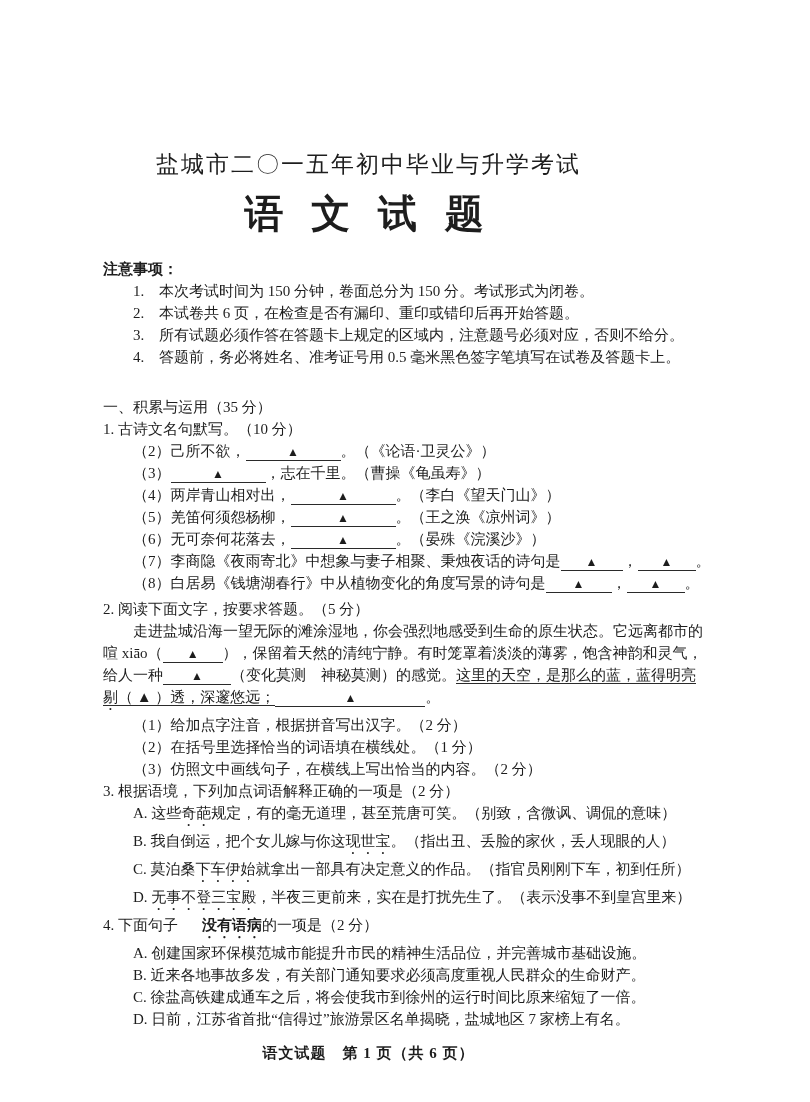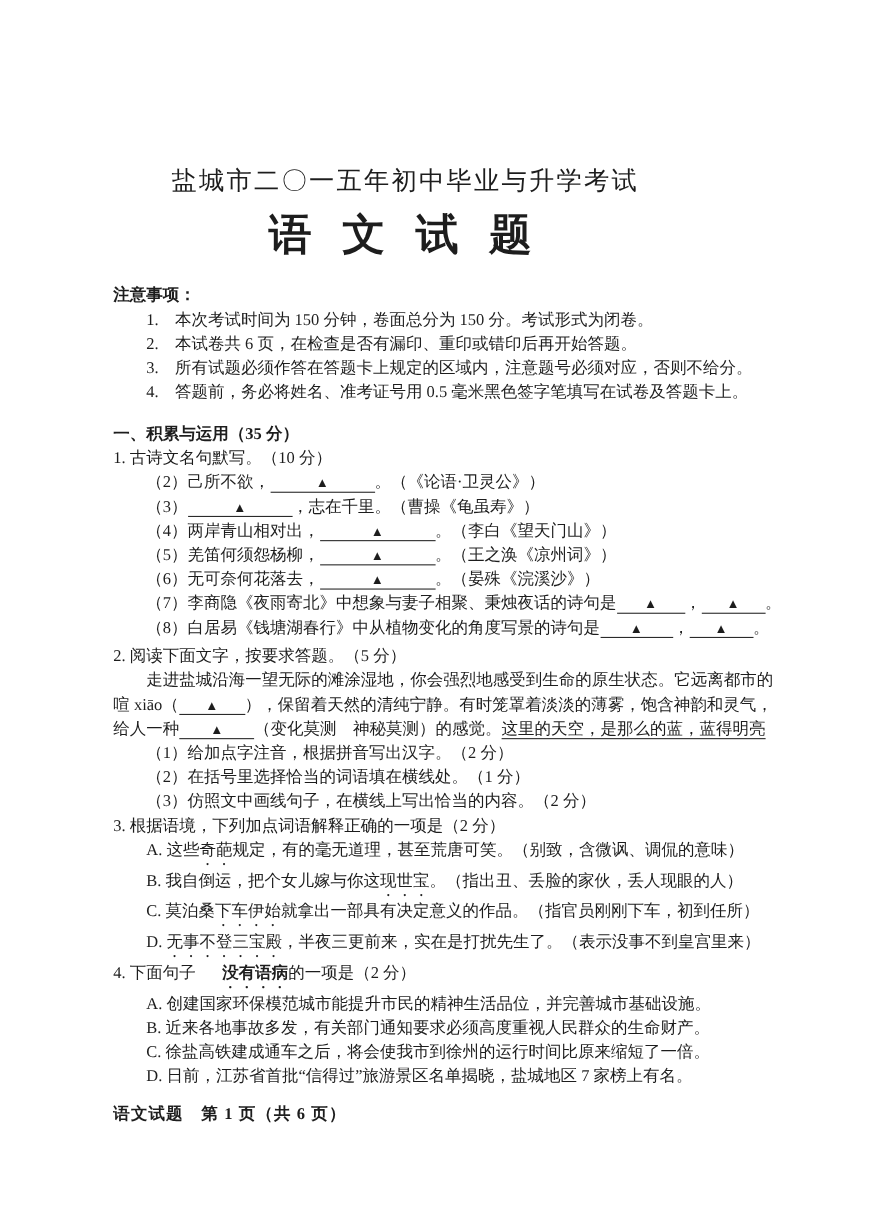--- a/index.html
+++ b/index.html
@@ -28,41 +28,42 @@
     font-weight:bold;
     letter-spacing:9px;
     line-height:40px;
     margin:14px 0 0 0;
   }
   .line { line-height:22px; white-space:nowrap; }
   .notice-head { margin-top:24px; font-weight:bold; }
   .kai { }
   .ind { padding-left:30px; }
   .pind { text-indent:30px; }
-  .sec-head { margin-top:16px; font-weight:bold; }
+  .sec-head { margin-top:28px; font-weight:normal; }
   .mt-q2 { margin-top:4px; }
   .b { font-weight:bold;margin-left:24px; }
   .u { border-bottom:1px solid #2a2a2a; }
   .dot {
     -webkit-text-emphasis:filled dot #1d1d1d;
     -webkit-text-emphasis-position:under;
     text-emphasis:filled dot #1d1d1d;
     text-emphasis-position:under right;
   }
   .no { display:inline-block; min-width:18px; margin-right:8px; }
   .blank {
     display:inline-block;
     text-align:center;
     border-bottom:1px solid #2a2a2a;
     font-size:12px;
     line-height:15px;
     vertical-align:baseline;
   }
   .footer {
     margin-top:12px;
+    text-align:center;
     font-weight:bold;
     letter-spacing:1px;
   }
 </style>
 </head>
 <body>
 
 <div class="page">
 
   <h1 class="t1">盐城市二〇一五年初中毕业与升学考试</h1>
@@ -82,20 +83,21 @@
   <div class="line ind"><span>（4）两岸青山相对出，</span><span class="blank" style="width: 105px;">▲</span><span>。（李白《望天门山》）</span></div>
   <div class="line ind"><span>（5）羌笛何须怨杨柳，</span><span class="blank" style="width: 105px;">▲</span><span>。（王之涣《凉州词》）</span></div>
   <div class="line ind"><span>（6）无可奈何花落去，</span><span class="blank" style="width: 105px;">▲</span><span>。（晏殊《浣溪沙》）</span></div>
   <div class="line ind"><span>（7）李商隐《夜雨寄北》中想象与妻子相聚、秉烛夜话的诗句是</span><span class="blank" style="width: 62px;">▲</span><span>，</span><span class="blank" style="width: 58px;">▲</span><span>。</span></div>
   <div class="line ind"><span>（8）白居易《钱塘湖春行》中从植物变化的角度写景的诗句是</span><span class="blank" style="width: 66px;">▲</span><span>，</span><span class="blank" style="width: 58px;">▲</span><span>。</span></div>
 
   <div class="line mt-q2">2. 阅读下面文字，按要求答题。（5 分）</div>
   <div class="line kai pind"><span>走进盐城沿海一望无际的滩涂湿地，你会强烈地感受到生命的原生状态。它远离都市的</span></div>
   <div class="line kai"><span>喧 xiāo（</span><span class="blank" style="width: 60px;">▲</span><span>），保留着天然的清纯宁静。有时笼罩着淡淡的薄雾，饱含神韵和灵气，</span></div>
   <div class="line kai"><span>给人一种</span><span class="blank" style="width: 68px;">▲</span><span>（变化莫测　神秘莫测）的感觉。</span><span class="u">这里的天空，是那么的蓝，蓝得明亮</span></div>
+  <div class="line kai"><span class="u dot">剔</span><span class="u">（ ▲ ）透，深邃悠远；</span><span class="blank" style="width: 150px;">▲</span><span>。</span></div>
   <div class="line ind">（1）给加点字注音，根据拼音写出汉字。（2 分）</div>
   <div class="line ind">（2）在括号里选择恰当的词语填在横线处。（1 分）</div>
   <div class="line ind">（3）仿照文中画线句子，在横线上写出恰当的内容。（2 分）</div>
 
   <div class="line">3. 根据语境，下列加点词语解释正确的一项是（2 分）</div>
   <div class="line ind"><span>A. 这些</span><span class="dot">奇葩</span><span>规定，有的毫无道理，甚至荒唐可笑。（别致，含微讽、调侃的意味）</span></div>
   <div class="line ind"><span>B. 我自倒运，把个女儿嫁与你这</span><span class="dot">现世宝</span><span>。（指出丑、丢脸的家伙，丢人现眼的人）</span></div>
   <div class="line ind"><span>C. 莫泊桑</span><span class="dot">下车伊始</span><span>就拿出一部具有决定意义的作品。（指官员刚刚下车，初到任所）</span></div>
   <div class="line ind"><span>D. </span><span class="dot">无事不登三宝殿</span><span>，半夜三更前来，实在是打扰先生了。（表示没事不到皇宫里来）</span></div>
 

